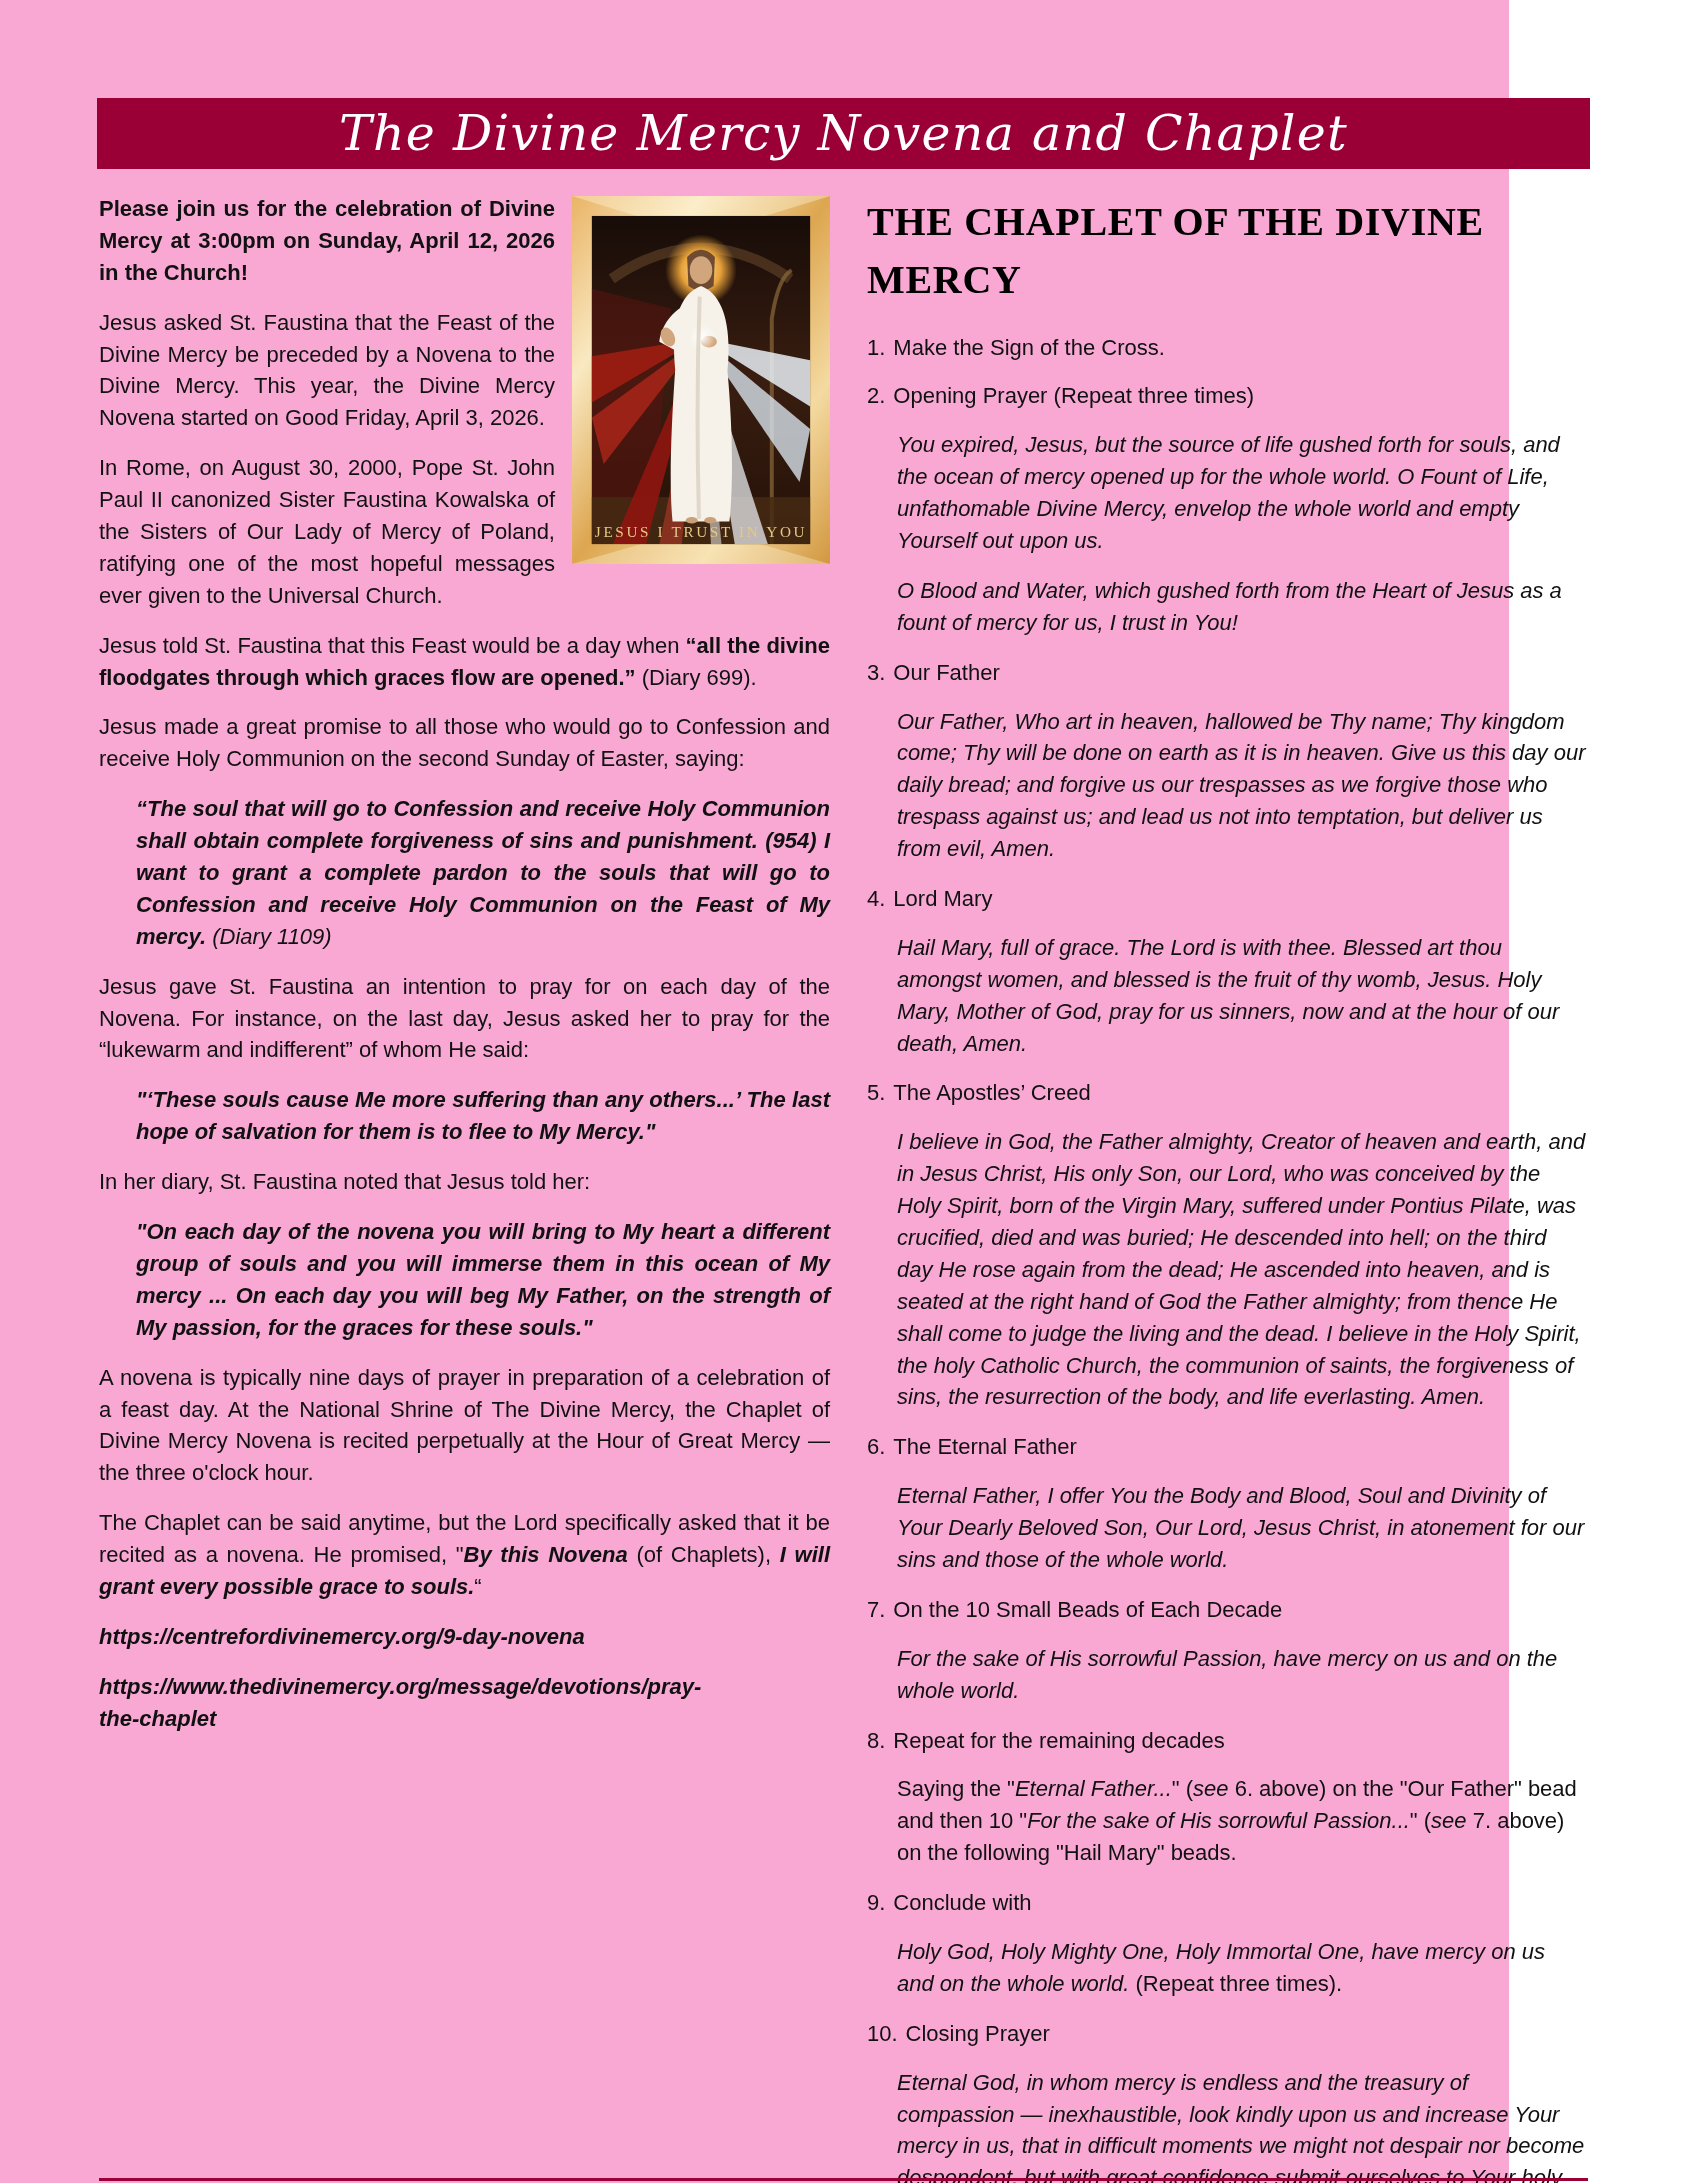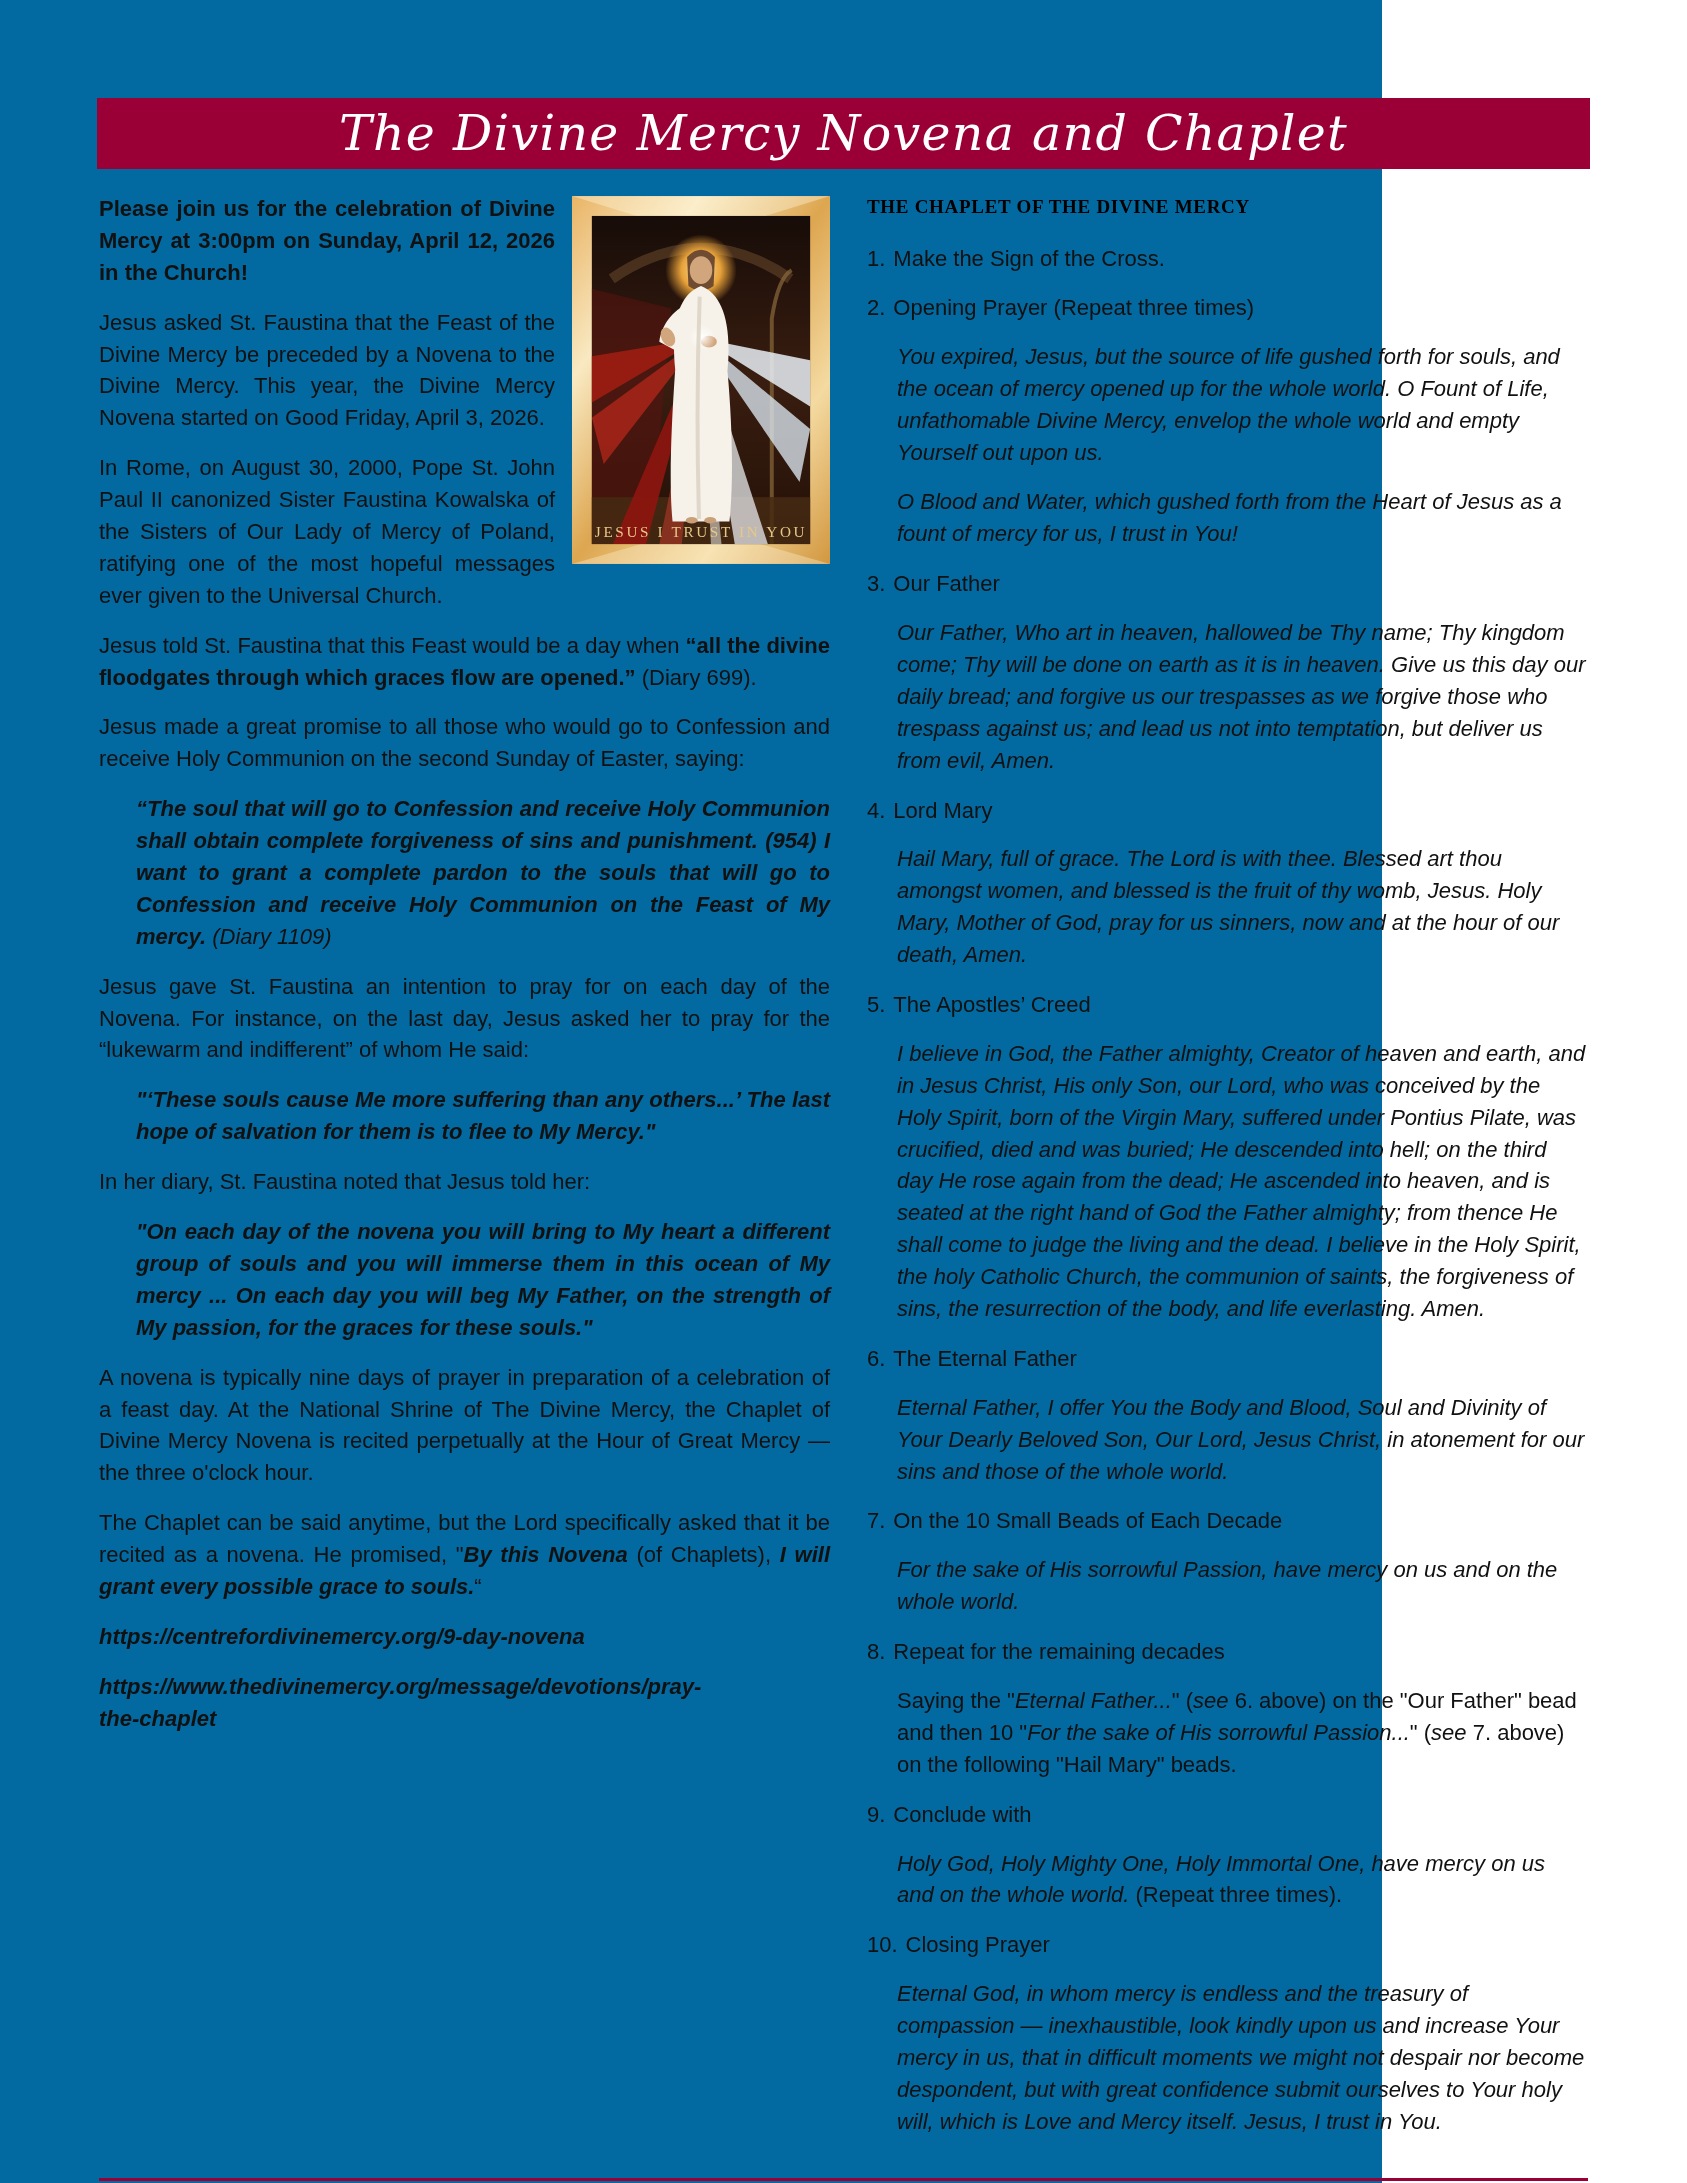--- a/index.html
+++ b/index.html
@@ -1,30 +1,30 @@
 <!DOCTYPE html>
 <html style="--accent: #9A0036;font-size:10.6px"><head>
 <meta charset="utf-8">
 <style>
   html,body{margin:0;padding:0;background:#ffffff;}
   body{width:1687px;height:2183px;overflow:hidden;font-family:"Liberation Sans",sans-serif;color:#111;}
-  .page{position:relative;width:1382px;height:2183px;background:#0369a1;}
+  .page{position:relative;width:1509px;height:2183px;background:#f9a8d4;}
   .banner{position:absolute;left:97px;top:98px;width:1493px;height:71px;background:var(--accent,#9A0036);display:flex;align-items:center;justify-content:center;}
   .banner-title{font-family:"DejaVu Serif",serif;font-style:italic;font-size:49px;color:#ffffff;letter-spacing:1.3px;white-space:nowrap;}
   .content{position:absolute;left:99px;top:193px;width:1489px;display:flex;gap:37px;align-items:flex-start;}
   .col-left{width:731px;text-align:justify;font-size:22px;line-height:1.45;}
   .col-right{width:720px;text-align:left;font-size:22px;line-height:1.45;}
   p{margin:0 0 18px 0;}
   .b{font-weight:bold;}
   .i{font-style:italic;}
   .quote{margin-left:37px;}
   .url{font-weight:bold;word-break:break-word;font-style:italic;}
   .mercy-figure{float:right;width:258px;height:368px;margin:2.6px 0 12px 17px;}
   .mercy-figure svg{display:block;}
-  .chaplet-heading{font-family:"Liberation Serif",serif;font-weight:bold;font-size:19px;letter-spacing:0.7px;margin:0 0 22.5px 0;color:#000;}
+  .chaplet-heading{font-family:"Liberation Serif",serif;font-weight:bold;font-size:40px;letter-spacing:0.7px;margin:0 0 22.5px 0;color:#000;}
   .item-title{margin:0 0 17px 0;}
   .item-num{margin-right:8px;}
   .prayer{margin:0 0 18px 30px;}
   .bottom-rule{position:absolute;left:99px;width:1489px;bottom:2px;height:3.3px;background:var(--accent,#9A0036);}
 </style>
 </head>
 <body>
 
 <div class="page">
 

